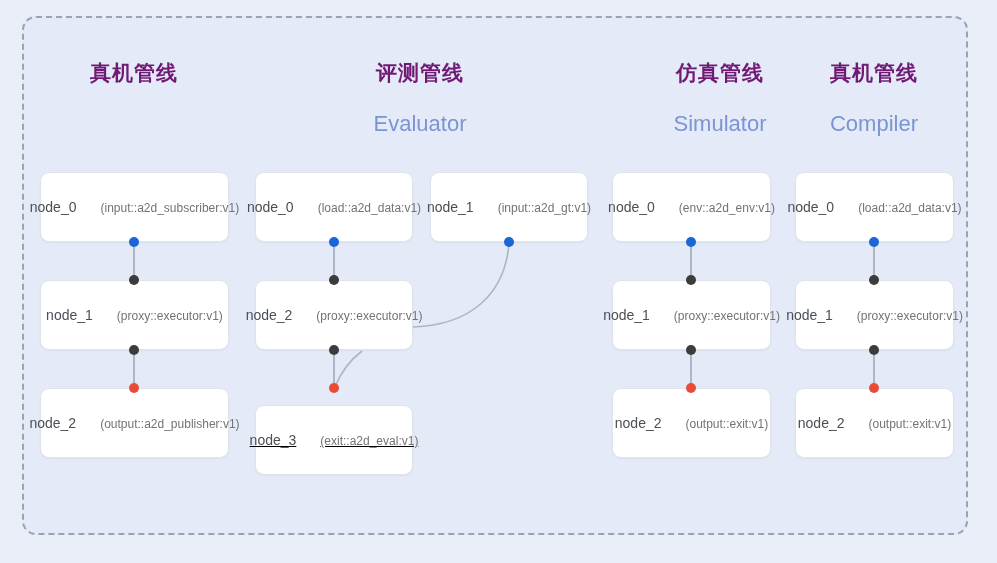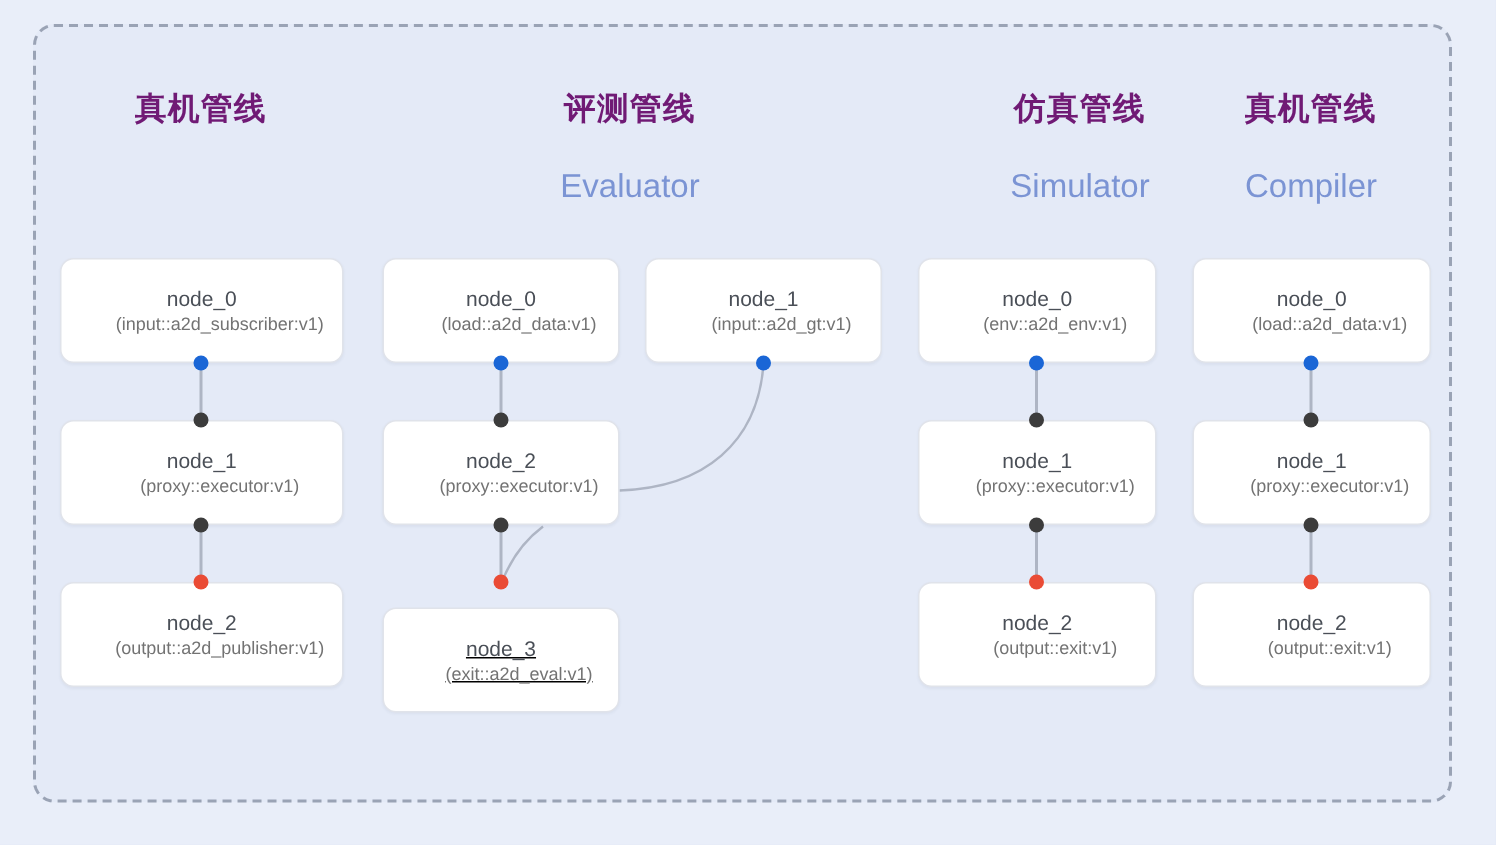--- a/index.html
+++ b/index.html
@@ -60,21 +60,21 @@
 
   
   .node-box {
     position: absolute;
     box-sizing: border-box;
     background: #ffffff;
     border: 1px solid #e0e3ea;
     border-radius: 9px;
     box-shadow: 0 1px 2px rgba(40,50,80,0.05);
     display: flex;
-    flex-direction: column;
+    flex-direction: row;
     align-items: center;
     justify-content: center;
     height: 70px;
   }
   .node-name {
     font-size: 14px;
     color: #4a4f57;
     line-height: 1.15;
     white-space: nowrap;
   }

